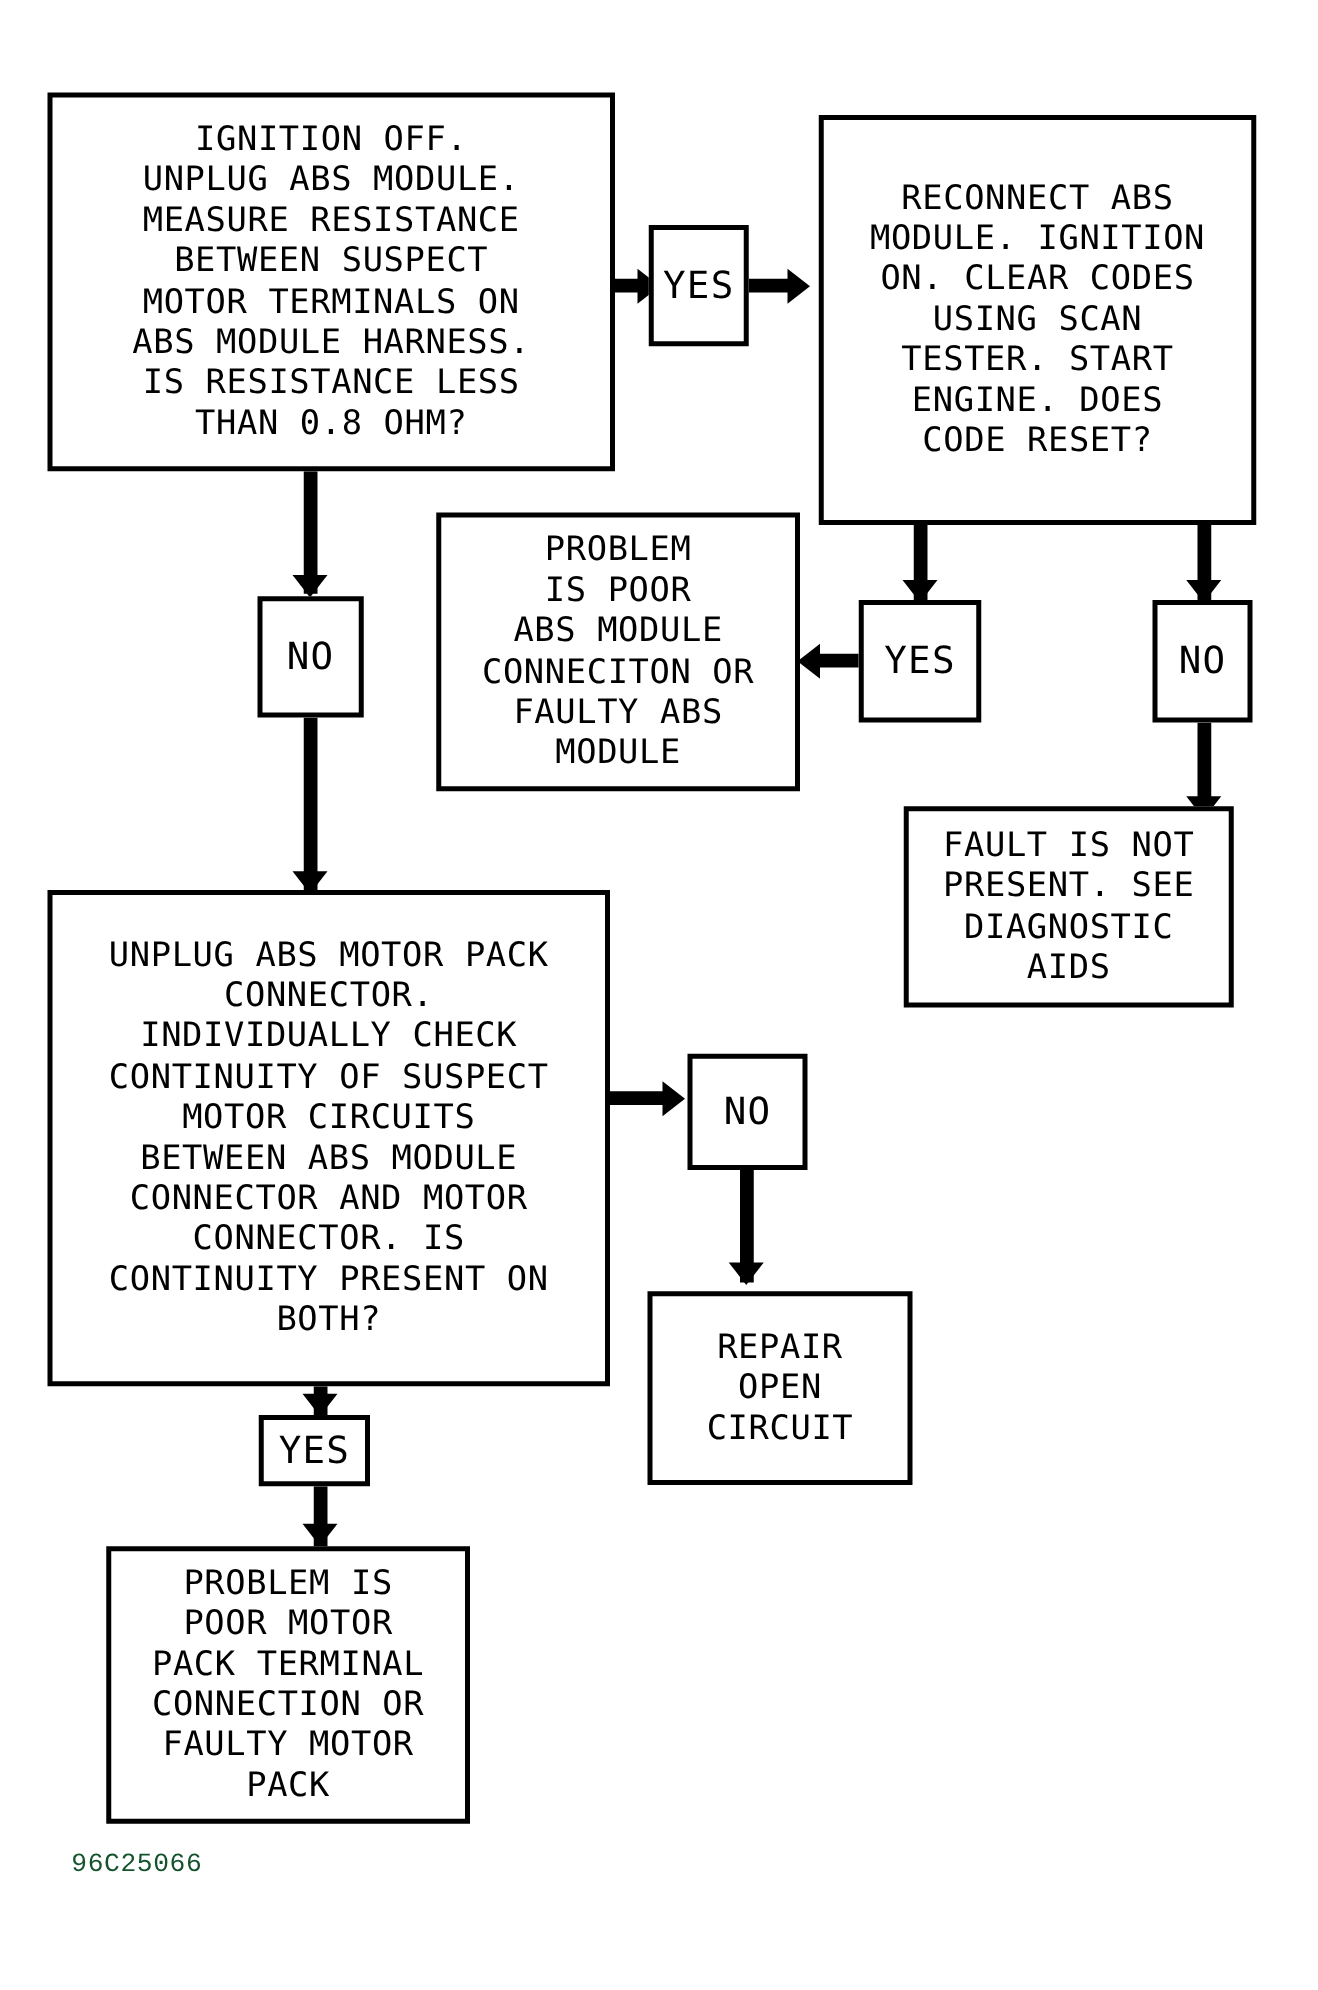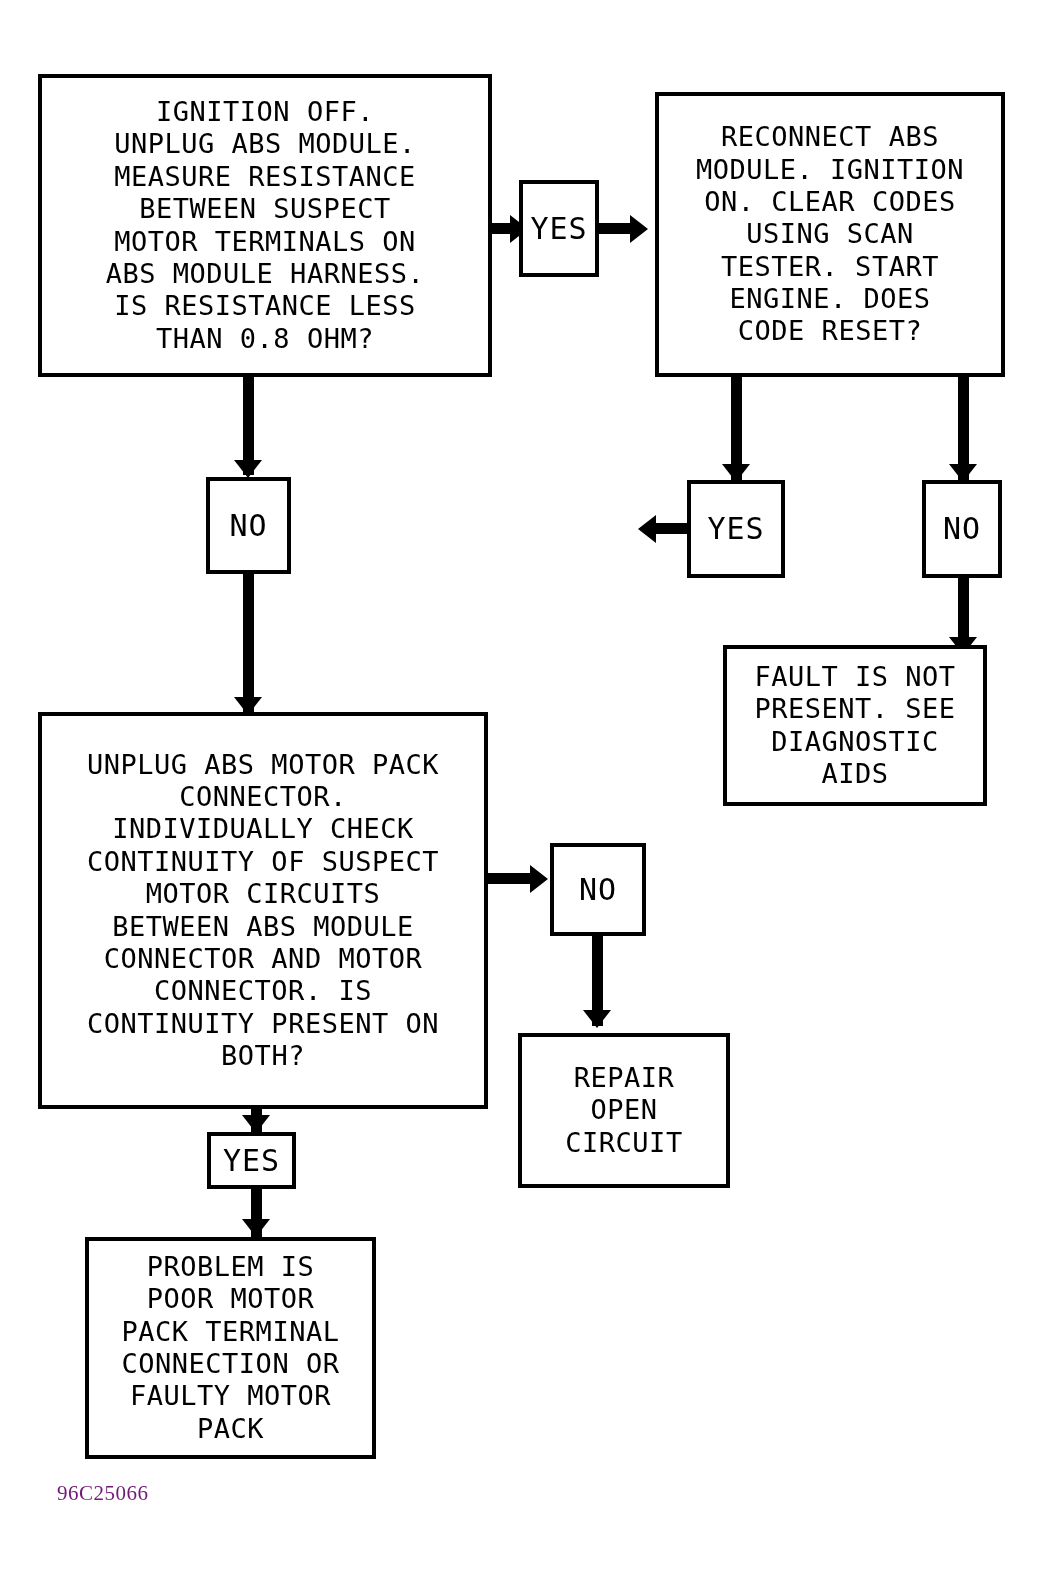--- a/index.html
+++ b/index.html
@@ -78,45 +78,45 @@
   }
   .arrow-left {
     border-top: 14px solid transparent;
     border-bottom: 14px solid transparent;
     border-right: 18px solid #000000;
   }
 
   
   .caption {
     position: absolute;
-    font-family: Liberation Serif, serif;
+    font-family: Liberation Mono, monospace;
     font-size: 21px;
     font-weight: 400;
-    color: #701a75;
+    color: #14532d;
     letter-spacing: 0.5px;
     z-index: 4;
   }
 </style>
 </head>
 <body>
 
 <div id="page">
 
   <div class="box stmt" style="left:38px; top:74px; width:454px; height:303px;">
     <span class="txt">IGNITION OFF.
 UNPLUG ABS MODULE.
 MEASURE RESISTANCE
 BETWEEN SUSPECT
 MOTOR TERMINALS ON
 ABS MODULE HARNESS.
 IS RESISTANCE LESS
 THAN 0.8 OHM?</span>
   </div>
 
-  <div class="box stmt" style="left:655px; top:92px; width:350px; height:285px;">
+  <div class="box stmt" style="left:655px; top:92px; width:350px; height:328px;">
     <span class="txt">RECONNECT ABS
 MODULE. IGNITION
 ON. CLEAR CODES
 USING SCAN
 TESTER. START
 ENGINE. DOES
 CODE RESET?</span>
   </div>
 
   <div class="hline" style="left:492px; top:223px; width:27px;"></div>
@@ -132,20 +132,28 @@
   <div class="vline" style="left:243px; top:377px; height:98px;"></div>
   <div class="arrow arrow-down" style="left:234px; top:460px;"></div>
 
   <div class="box tag" style="left:206px; top:477px; width:85px; height:97px;">
     <span class="txt">NO</span>
   </div>
 
   <div class="vline" style="left:243px; top:574px; height:140px;"></div>
   <div class="arrow arrow-down" style="left:234px; top:697px;"></div>
 
+  <div class="box stmt-sm" style="left:349px; top:410px; width:291px; height:223px;">
+    <span class="txt">PROBLEM
+IS POOR
+ABS MODULE
+CONNECITON OR
+FAULTY ABS
+MODULE</span>
+  </div>
 
   <div class="vline" style="left:731px; top:377px; height:103px;"></div>
   <div class="arrow arrow-down" style="left:722px; top:464px;"></div>
 
   <div class="box tag" style="left:687px; top:480px; width:98px; height:98px;">
     <span class="txt">YES</span>
   </div>
 
   <div class="hline" style="left:655px; top:523px; width:32px;"></div>
   <div class="arrow arrow-left" style="left:638px; top:515px;"></div>

